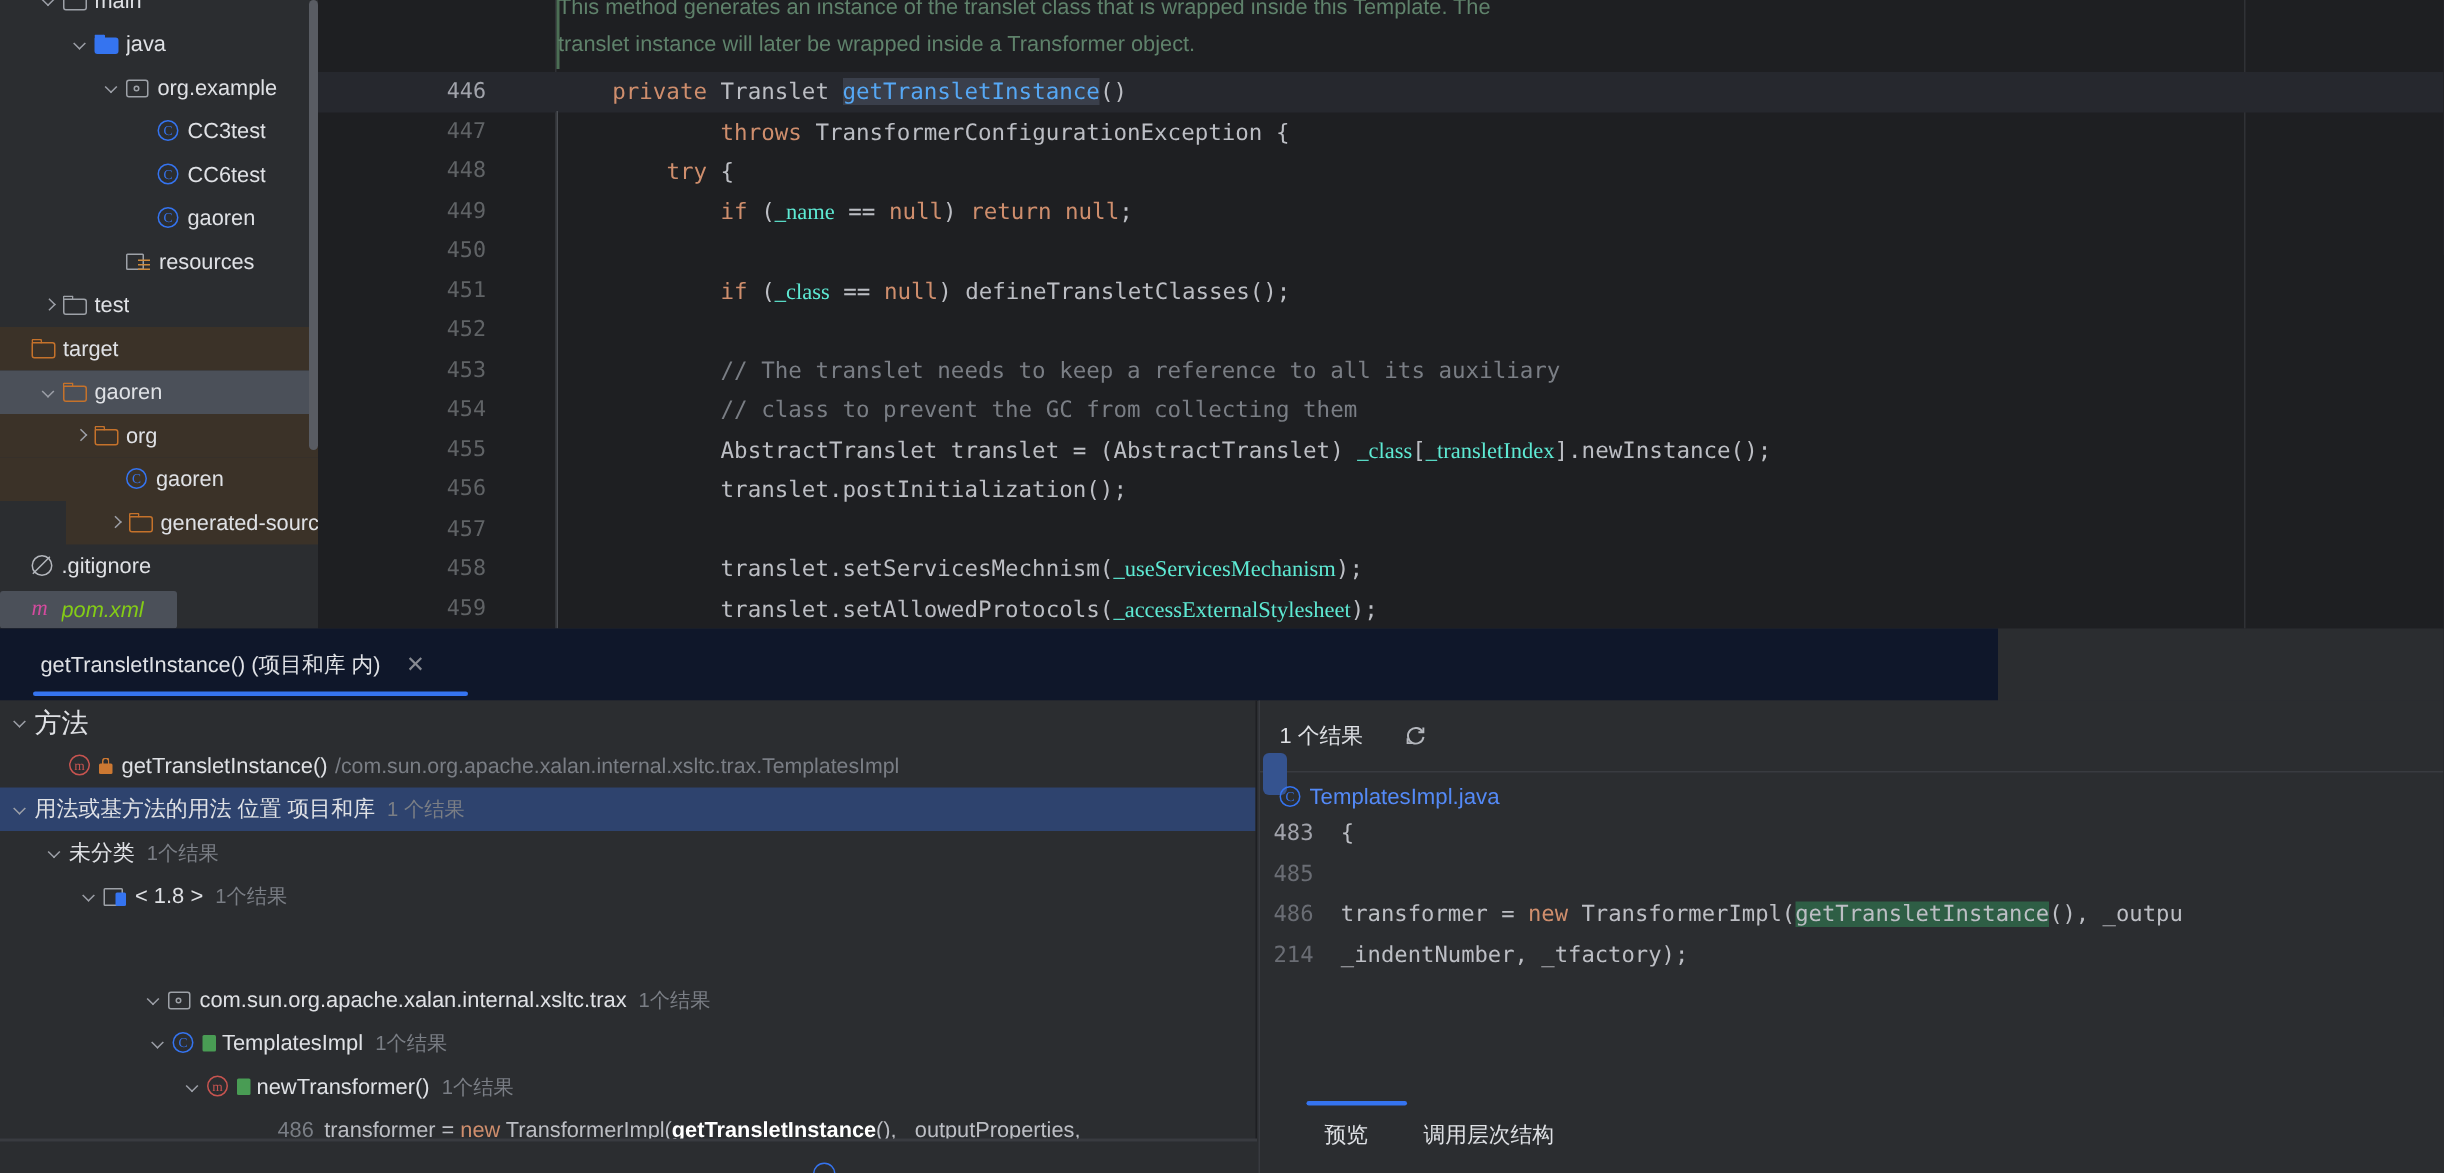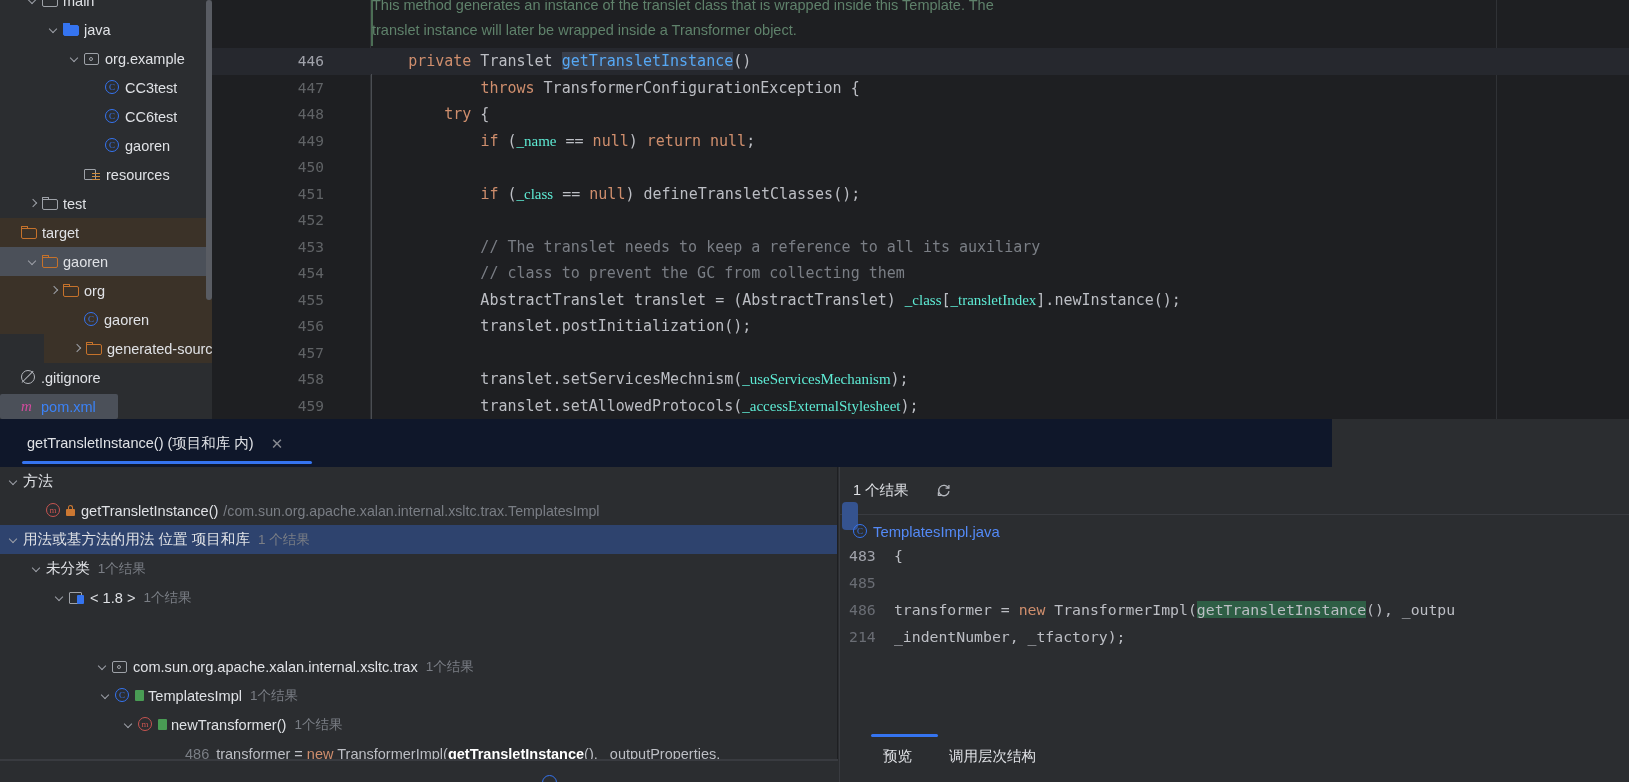--- a/index.html
+++ b/index.html
@@ -71,21 +71,21 @@
   .ico-gitignore { width: 15px; height: 15px; }
   .ico-gitignore .g-o { position: absolute; left: 0; top: 0; width: 14px; height: 14px;
     border: 1.4px solid #b4b7bd; border-radius: 50%; }
   .ico-gitignore .g-s { position: absolute; left: 6px; top: -1px; width: 1.4px; height: 16px;
     background: #b4b7bd; transform: rotate(45deg); }
 
   .ico-maven { width: 15px; height: 15px; color: #d34b9e; font-size: 15px;
      line-height: 14px; font-family: "Liberation Serif", serif; font-style: italic; }
 
   .tree-label { overflow: hidden; }
-  .tree-label.pomxml { color: #3b82f6; }
+  .tree-label.pomxml { color: #84cc16; font-style: italic; }
 
   .tree-scrollbar {
     position: absolute; right: 0px; top: 0px; width: 6px; height: 300px;
     background: #595c63; border-radius: 3px;
   }
 
   
   .editor {
     position: absolute; left: 212px; top: 0; width: 1417px; height: 419px;
     background: #1e1f22;
@@ -404,21 +404,21 @@
     <div class="fu-tabbar">
       <div class="fu-tab">
         <span>getTransletInstance() (项目和库 内)</span>
         <span class="tab-close">✕</span>
         <span class="tab-underline"></span>
       </div>
     </div>
 
     <div class="fu-left">
       <div id="usages-rows">
-          <div class="u-row" style="padding-left:8px;font-size:15px;">
+          <div class="u-row" style="padding-left:8px;font-size:18px;">
             <span class="arrow down"></span>
             <span>方法</span>
           </div>
           <div class="u-row" style="padding-left:31px;">
             <span class="arrow"></span>
             <span class="ico ico-method">
               <span class="m-o"></span>
               <span class="m-c">m</span>
             </span>
             <span class="ico ico-lock">

